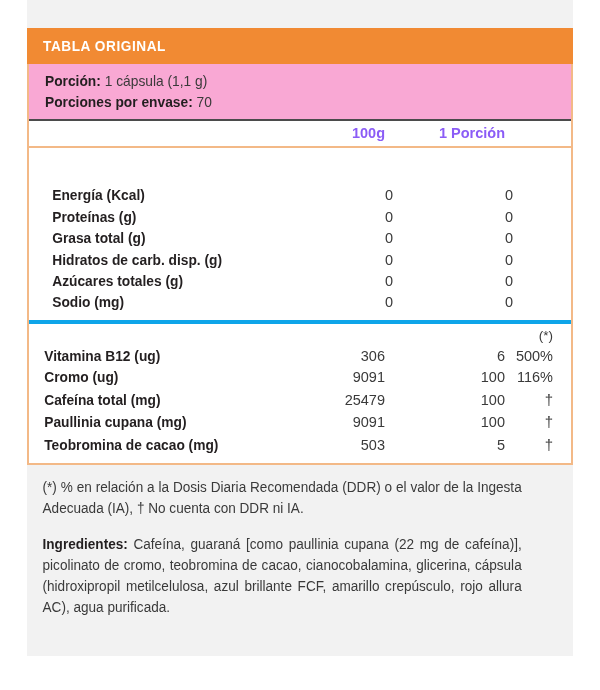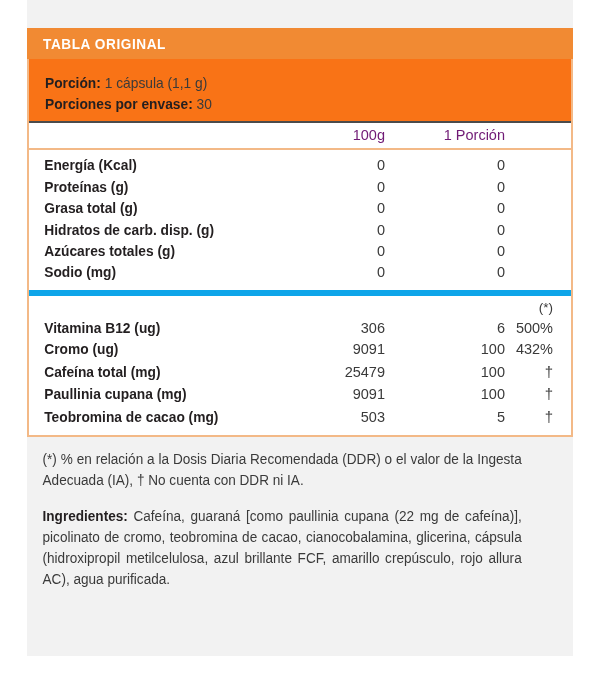--- a/index.html
+++ b/index.html
@@ -35,21 +35,21 @@
   .content {
     position: absolute;
     left: 27px;
     top: 28px;
     width: 546px;
   }
 
   
   .title-bar {
     background: #f18a33;
-    height: 31px;
+    height: 36px;
     display: flex;
     align-items: center;
     padding-left: 16px;
     box-sizing: border-box;
   }
   .title-bar .title {
     color: #ffffff;
     font-size: 14.5px;
     font-weight: bold;
     letter-spacing: 0.6px;
@@ -61,22 +61,22 @@
   
   .table-box {
     border-left: 2px solid #f3b987;
     border-right: 2px solid #f3b987;
     border-bottom: 2px solid #f3b987;
     background: #ffffff;
     box-sizing: border-box;
   }
 
   .serving-block {
-    padding: 14px 0 7px 16px;
-    background: #f97316;
+    padding: 7px 0 7px 16px;
+    background: #f9a8d4;
   }
   .serving-line {
     font-size: 14.5px;
     color: #231f20;
     line-height: 1.42;
     white-space: nowrap;
     transform: scaleX(0.95);
     transform-origin: left center;
   }
   .serving-line b {
@@ -111,28 +111,29 @@
   .c-num.c3 {
     padding-right: 10px;
   }
 
   .colhead {
     border-top: 2px solid #4b4b4b;
     border-bottom: 2px solid #f3b987;
     padding: 4px 0 5px 0;
   }
   .colhead .c-num {
-    font-weight: normal;
-    color: #701a75;
+    font-weight: bold;
+    color: #8b5cf6;
     font-size: 14.5px;
   }
 
   .macro-block {
-    border-bottom: 6px solid #0ea5e9;
-    padding: 5px 0 6px 0;
+    border-bottom: 4px solid #0ea5e9;
+    padding: 5px 0 6px 8px;
+    margin-top: 32px;
   }
   .macro-block .rowgrid { line-height: 1.48; }
 
   .micro-block {
     padding: 2px 0 7px 0;
   }
   .micro-block .rowgrid { line-height: 1.48; }
 
   .star-row .c-num.c3 {
     font-size: 13.5px;
@@ -189,21 +190,21 @@
 
     <div class="table-box">
 
       <div class="serving-block">
         <div class="serving-line">
           <b>Porción:</b>
           <span class="val">1 cápsula (1,1 g)</span>
         </div>
         <div class="serving-line">
           <b>Porciones por envase:</b>
-          <span class="val">30</span>
+          <span class="val">70</span>
         </div>
       </div>
 
       <div class="colhead">
         <div class="rowgrid">
           <div class="c-label"></div>
           <div class="c-num">100g</div>
           <div class="c-num">1 Porción</div>
           <div class="c-num c3"></div>
         </div>
@@ -258,21 +259,21 @@
         <div class="rowgrid">
           <div class="c-label">Vitamina B12 (ug)</div>
           <div class="c-num">306</div>
           <div class="c-num">6</div>
           <div class="c-num c3">500%</div>
         </div>
         <div class="rowgrid">
           <div class="c-label">Cromo (ug)</div>
           <div class="c-num">9091</div>
           <div class="c-num">100</div>
-          <div class="c-num c3">432%</div>
+          <div class="c-num c3">116%</div>
         </div>
         <div class="rowgrid">
           <div class="c-label">Cafeína total (mg)</div>
           <div class="c-num">25479</div>
           <div class="c-num">100</div>
           <div class="c-num c3 dagger">†</div>
         </div>
         <div class="rowgrid">
           <div class="c-label">Paullinia cupana (mg)</div>
           <div class="c-num">9091</div>

